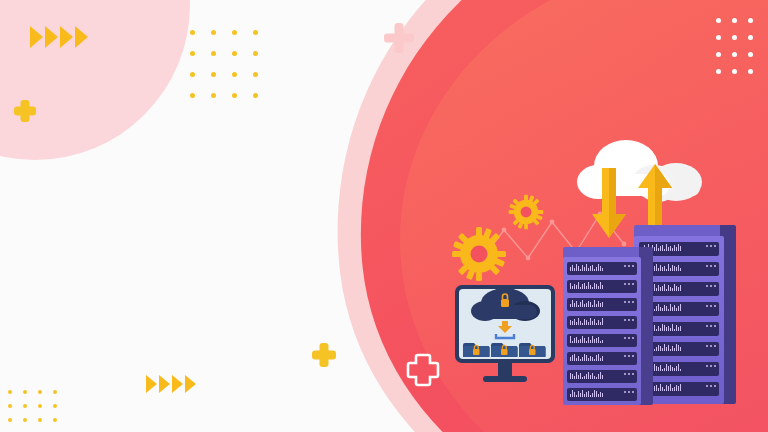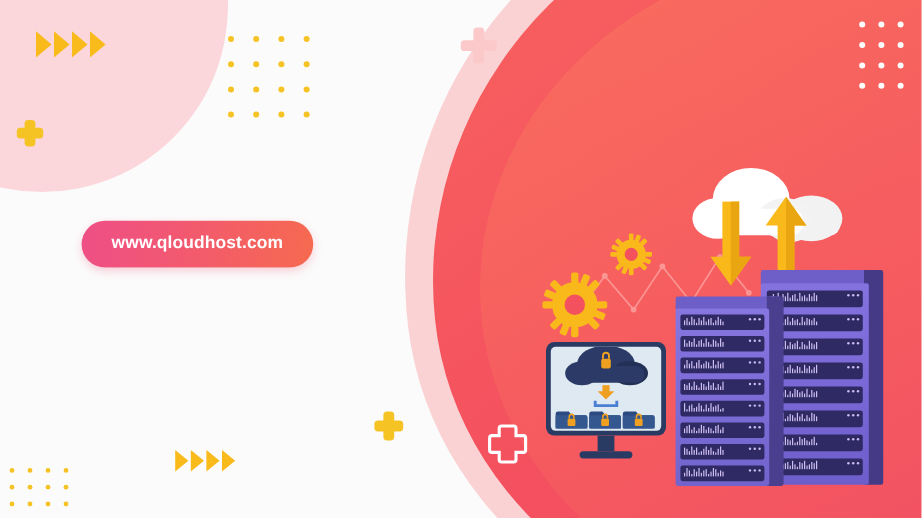--- a/index.html
+++ b/index.html
@@ -255,21 +255,20 @@
 
   <div class="plus" style="left:312px; top:343px; width:24px; height:24px; color:#f6c324;"></div>
 
   <div class="plus-outline" style="left:405px; top:352px; z-index:9;">
     <svg width="36" height="36" viewBox="0 0 36 36">
       <path d="M13 3 h10 a2 2 0 0 1 2 2 v6 h6 a2 2 0 0 1 2 2 v10 a2 2 0 0 1 -2 2 h-6 v6 a2 2 0 0 1 -2 2 h-10 a2 2 0 0 1 -2 -2 v-6 h-6 a2 2 0 0 1 -2 -2 v-10 a2 2 0 0 1 2 -2 h6 v-6 a2 2 0 0 1 2 -2 z" fill="none" stroke="#ffffff" stroke-width="2.6"></path>
     </svg>
   </div>
 
   <div class="text-col">
-    <div class="url-pill">www.qloudhost.com</div>
   </div>
 
   <svg class="chartline" width="150" height="80" viewBox="0 0 150 80">
     <polyline points="2,62 26,30 50,58 74,22 98,52 122,14 146,44" fill="none" stroke="#ffd9d6" stroke-width="1.4"></polyline>
     <circle cx="2" cy="62" r="2.4" fill="#ffd9d6"></circle>
     <circle cx="26" cy="30" r="2.4" fill="#ffd9d6"></circle>
     <circle cx="50" cy="58" r="2.4" fill="#ffd9d6"></circle>
     <circle cx="74" cy="22" r="2.4" fill="#ffd9d6"></circle>
     <circle cx="98" cy="52" r="2.4" fill="#ffd9d6"></circle>
     <circle cx="122" cy="14" r="2.4" fill="#ffd9d6"></circle>

